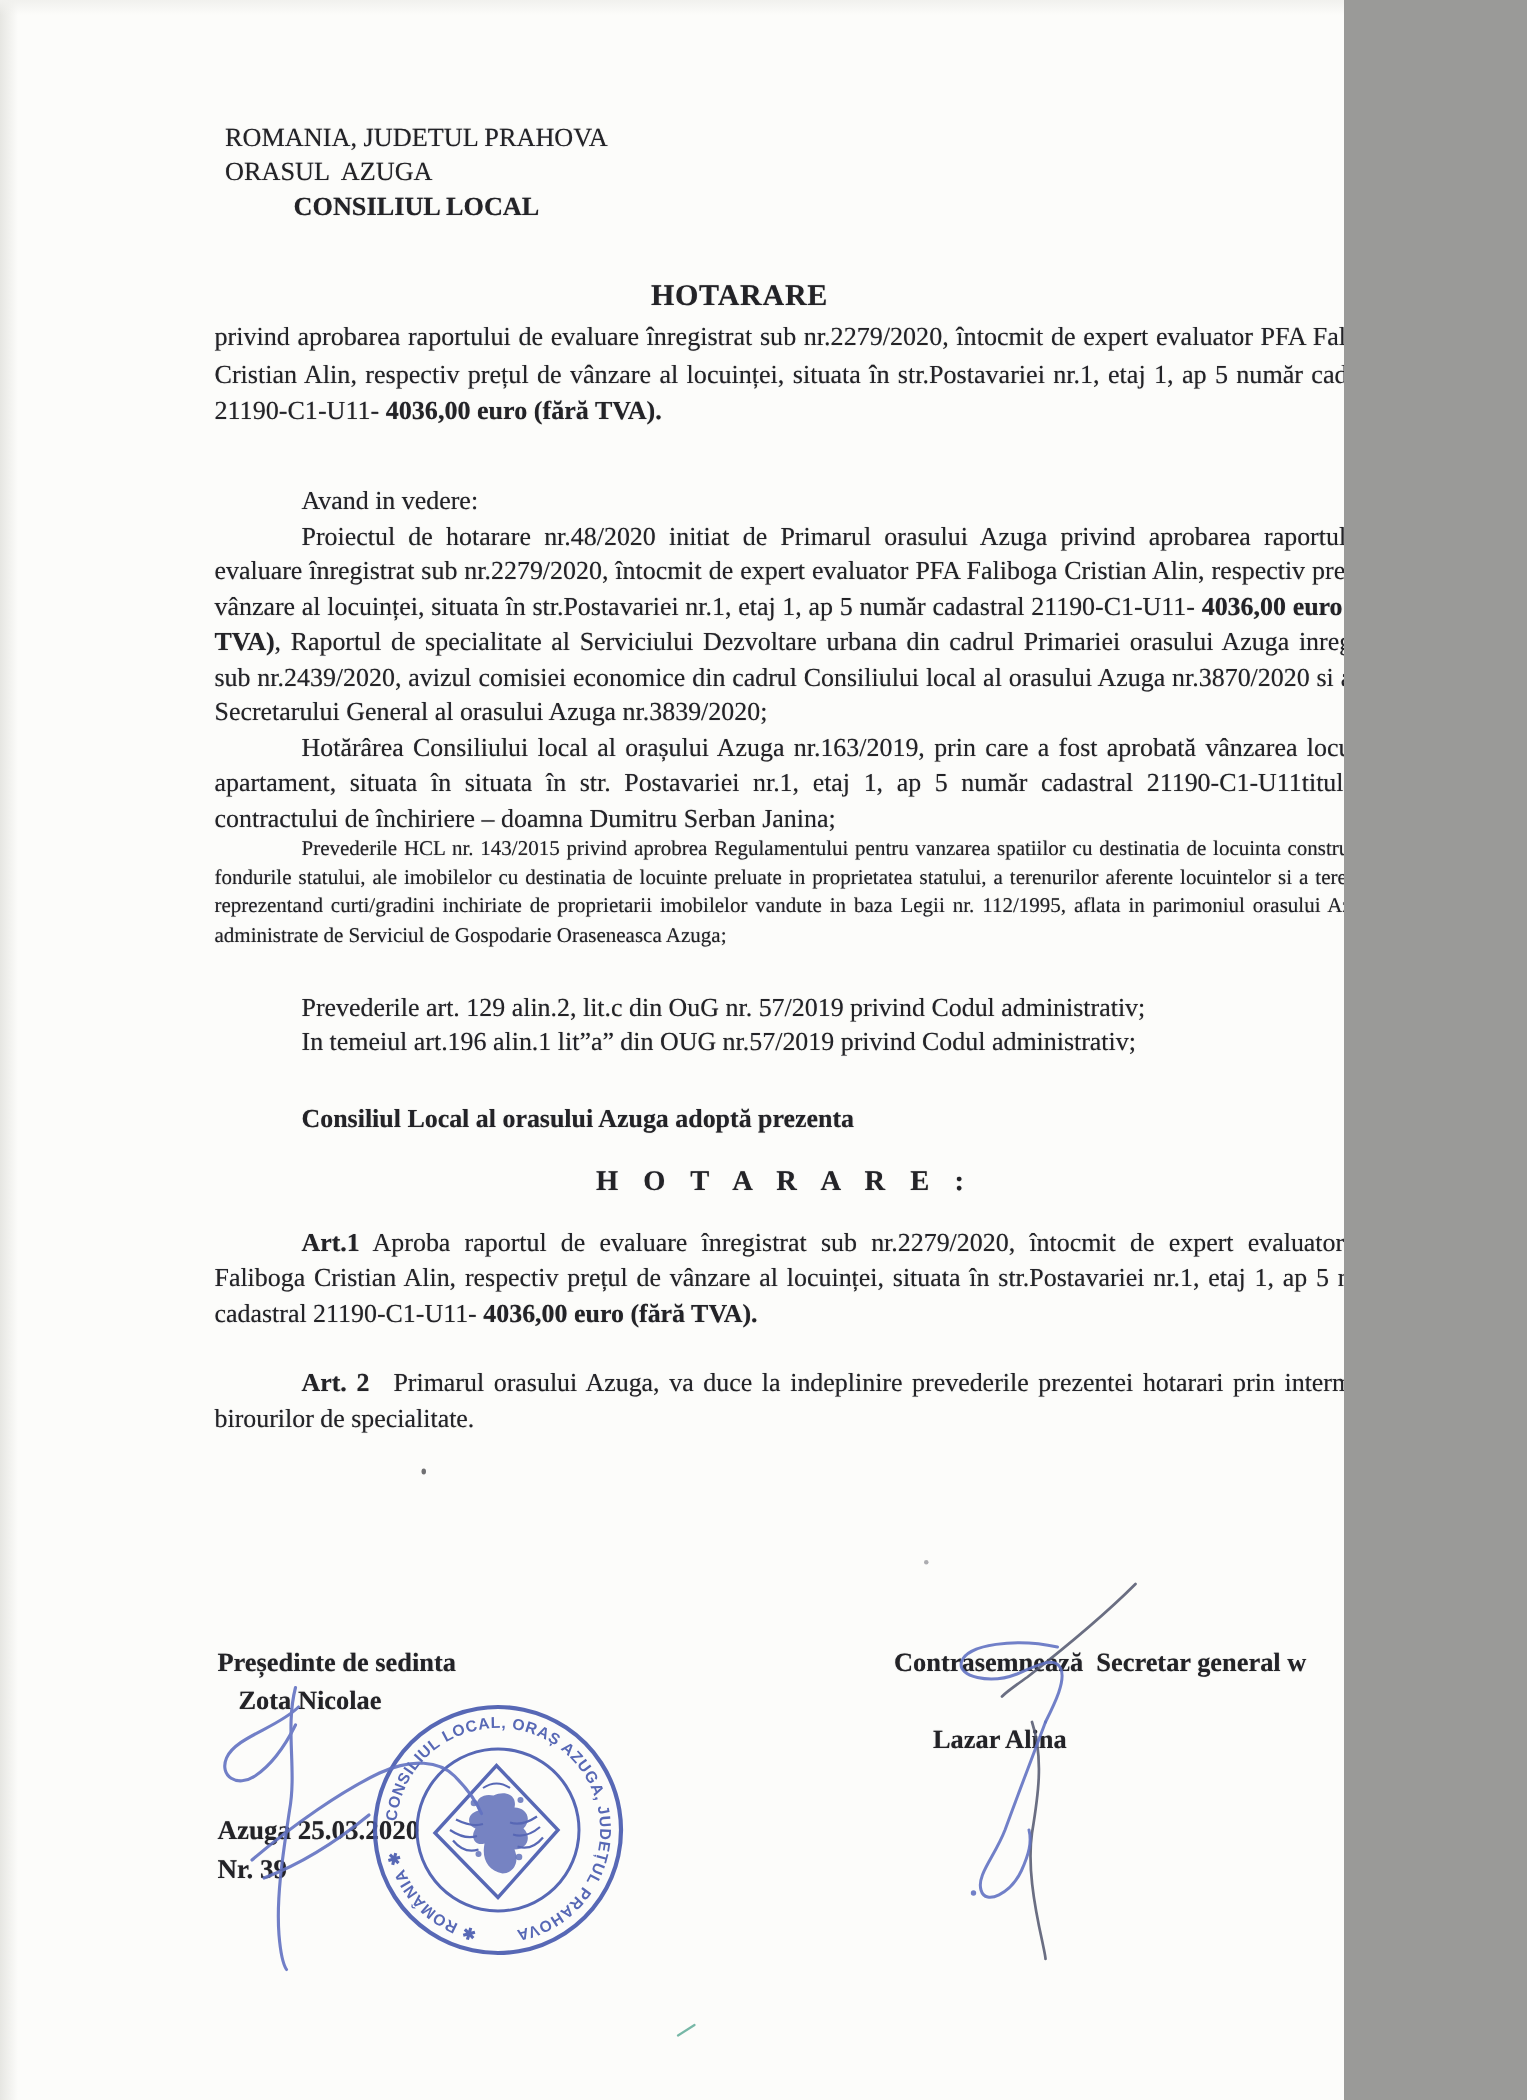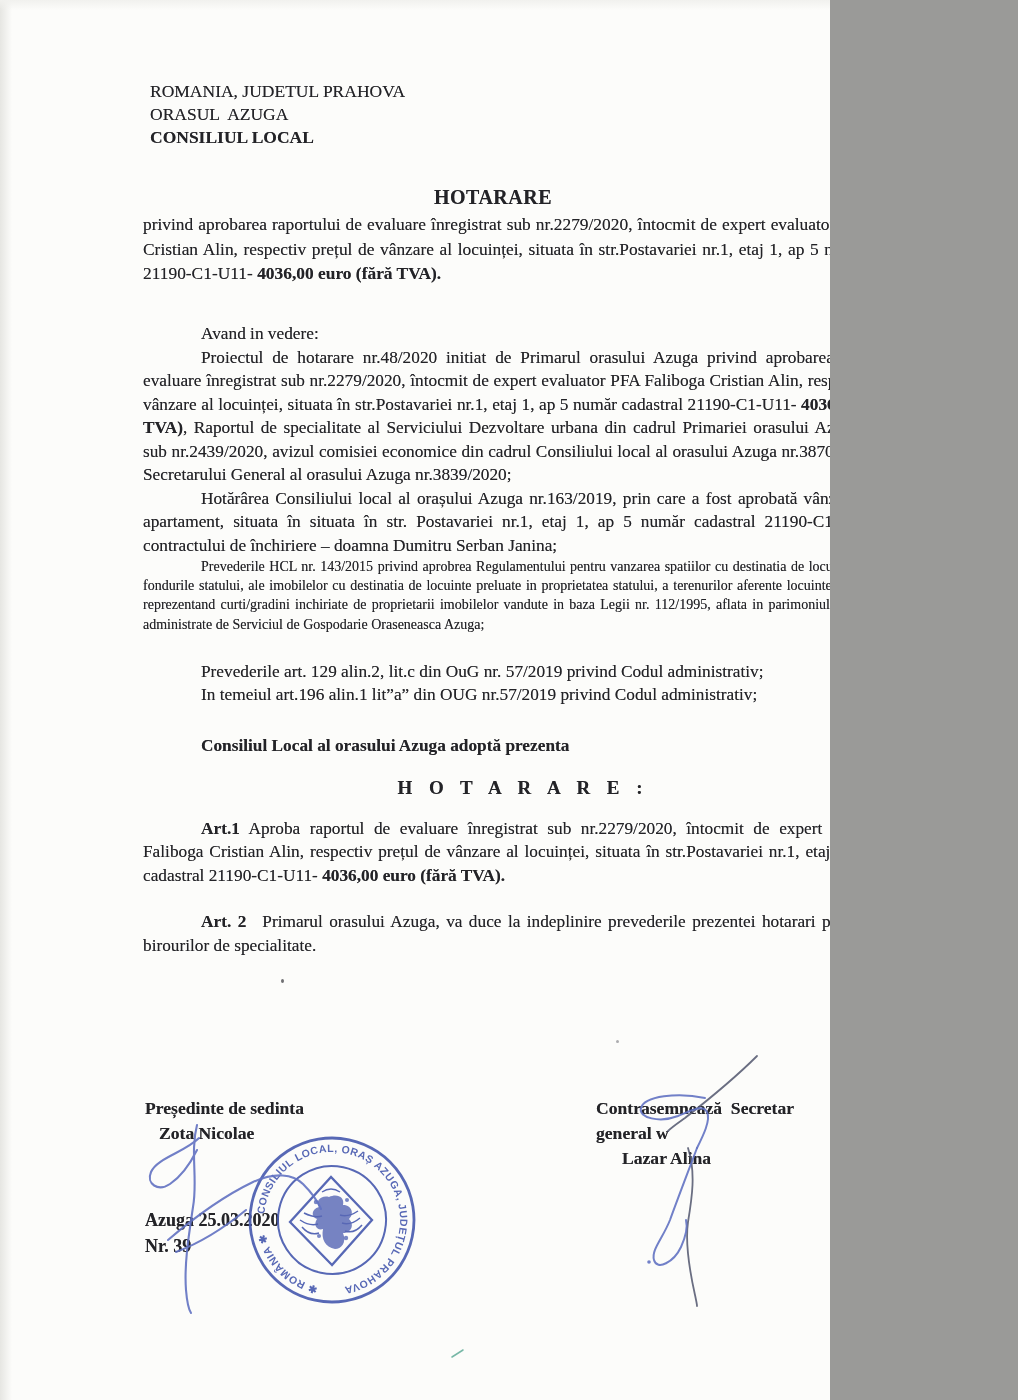--- a/index.html
+++ b/index.html
@@ -1,32 +1,32 @@
 <!DOCTYPE html>
 <html><head>
 <meta charset="utf-8">
 <style>
   html,body{margin:0;padding:0;background:#9a9a98;}
   .page{
     position:relative;
-    width:830px;height:1400px;
+    width:896px;height:1400px;
     background:#fcfcfa;
     overflow:hidden;
     font-family:"Liberation Serif","DejaVu Serif",serif;
     color:#232327;
   }
   
   .edge-left{position:absolute;left:0;top:0;width:12px;height:1400px;
     background:linear-gradient(90deg,#e6e6e2,rgba(246,246,243,0));}
   .edge-top{position:absolute;left:0;top:0;width:1018px;height:10px;
     background:linear-gradient(180deg,#f1f1ee,rgba(252,252,250,0));}
   .scan-line{position:absolute;left:986px;top:0;width:1px;height:1400px;
     background:rgba(170,170,163,.38);}
   .txt{text-shadow:0 0 .6px rgba(40,40,46,.55);}
-  .b{font-weight:bold;}
+  .b{font-weight:bold;text-align:center;}
   .prewrap{white-space:pre-wrap;}
   
   .hdr{position:absolute;left:150px;top:80px;font-size:17.5px;line-height:23px;}
   
   .title-wrap{position:absolute;left:143px;top:186px;width:700px;text-align:center;
     font-size:20px;font-weight:bold;letter-spacing:.5px;}
   
   .intro{position:absolute;left:143px;top:212px;width:793px;
     font-size:17.4px;line-height:24.5px;text-align:justify;}
   
@@ -41,21 +41,21 @@
     letter-spacing:6px;}
   .art1{margin-top:17px !important;}
   .art2{margin-top:23px !important;}
   .art2-label{margin-right:16px;}
   
   .sig-left{position:absolute;left:145px;top:1096px;font-size:17.6px;line-height:25px;
     font-weight:bold;}
   .sig-left .name{padding-left:14px;}
   .sig-right{position:absolute;left:596px;top:1096px;font-size:17.6px;line-height:25px;
     font-weight:bold;}
-  .sig-right .name{padding-left:26px;}
+  .sig-right .name{padding-left:26px;margin-top:26px;}
   .footer{position:absolute;left:145px;top:1208px;font-size:18px;line-height:25.5px;
     font-weight:bold;}
   
   .ink{position:absolute;left:0;top:0;width:1018px;height:1400px;pointer-events:none;}
   .speck1{position:absolute;left:281px;top:979px;width:3px;height:4px;background:#4c4c50;
     border-radius:50%;opacity:.8;}
   .speck2{position:absolute;left:616px;top:1040px;width:3px;height:3px;background:#8a8a90;
     border-radius:50%;opacity:.7;}
 </style>
 </head>

